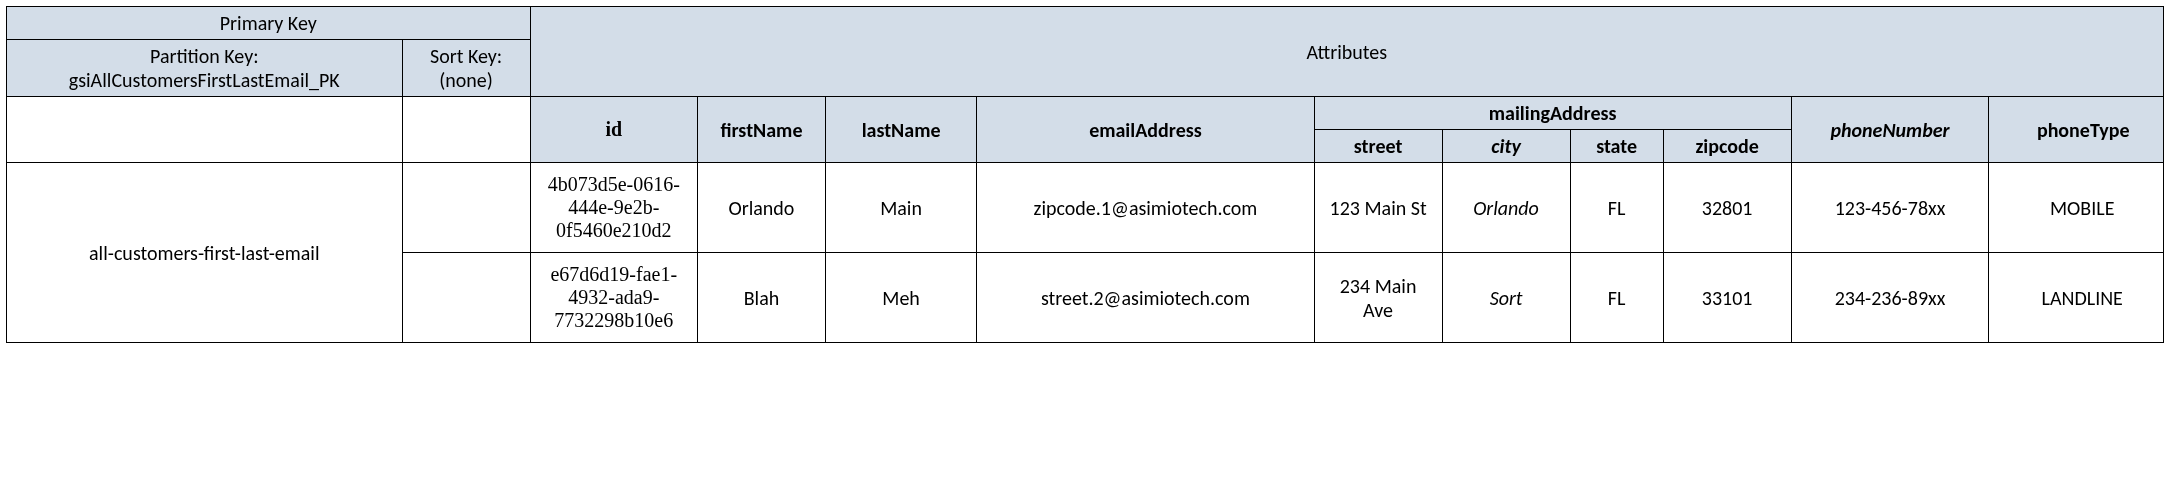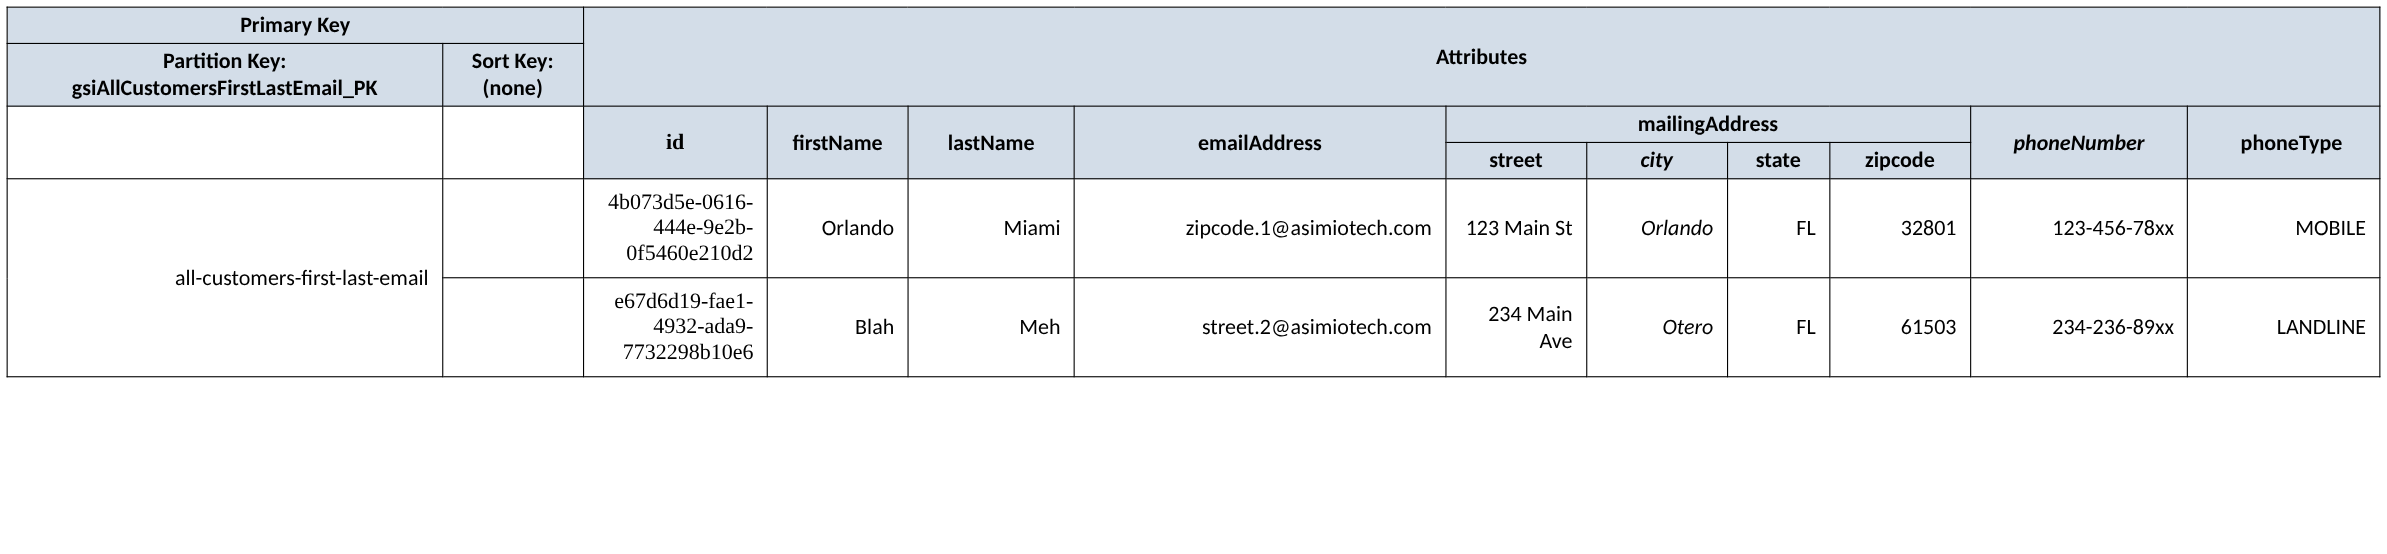--- a/index.html
+++ b/index.html
@@ -13,34 +13,34 @@
       border-collapse: collapse;
       width: 2158px;
     }
     td, th {
       border: 1.5px solid #000;
       padding: 4px 10px;
       vertical-align: middle;
     }
     .hdr {
       background: #d3dde8;
-      font-weight: bold;
+      font-weight: normal;
       text-align: center;
     }
     .hdr-left {
       text-align: left;
       font-style: italic;
     }
     .subhdr {
       background: #d3dde8;
       font-weight: bold;
       text-align: center;
     }
     .data-cell {
-      text-align: right;
+      text-align: center;
       vertical-align: middle;
       padding: 10px 12px;
     }
     .col-pk { width: 340px; }
     .col-sk { width: 110px; }
     .col-id { width: 140px; font-family: Liberation Serif, serif; }
     .col-fn { width: 110px; }
     .col-ln { width: 130px; }
     .col-email { width: 290px; }
     .col-street { width: 110px; }
@@ -79,36 +79,36 @@
     <td class="subhdr col-city">city</td>
     <td class="subhdr col-state">state</td>
     <td class="subhdr col-zip">zipcode</td>
   </tr>
 
   <tr>
     <td class="data-cell col-pk" rowspan="2">all-customers-first-last-email</td>
     <td class="data-cell col-sk"></td>
     <td class="data-cell col-id">4b073d5e-0616-444e-9e2b-0f5460e210d2</td>
     <td class="data-cell col-fn">Orlando</td>
-    <td class="data-cell col-ln">Miami</td>
+    <td class="data-cell col-ln">Main</td>
     <td class="data-cell col-email">zipcode.1@asimiotech.com</td>
     <td class="data-cell col-street">123 Main St</td>
     <td class="data-cell col-city">Orlando</td>
     <td class="data-cell col-state">FL</td>
     <td class="data-cell col-zip">32801</td>
     <td class="data-cell col-phone">123-456-78xx</td>
     <td class="data-cell col-ptype">MOBILE</td>
   </tr>
   <tr>
     <td class="data-cell col-sk"></td>
     <td class="data-cell col-id">e67d6d19-fae1-4932-ada9-7732298b10e6</td>
     <td class="data-cell col-fn">Blah</td>
     <td class="data-cell col-ln">Meh</td>
     <td class="data-cell col-email">street.2@asimiotech.com</td>
     <td class="data-cell col-street">234 Main Ave</td>
-    <td class="data-cell col-city">Otero</td>
+    <td class="data-cell col-city">Sort</td>
     <td class="data-cell col-state">FL</td>
-    <td class="data-cell col-zip">61503</td>
+    <td class="data-cell col-zip">33101</td>
     <td class="data-cell col-phone">234-236-89xx</td>
     <td class="data-cell col-ptype">LANDLINE</td>
   </tr>
 </tbody>
   </table>
 
 </body></html>

